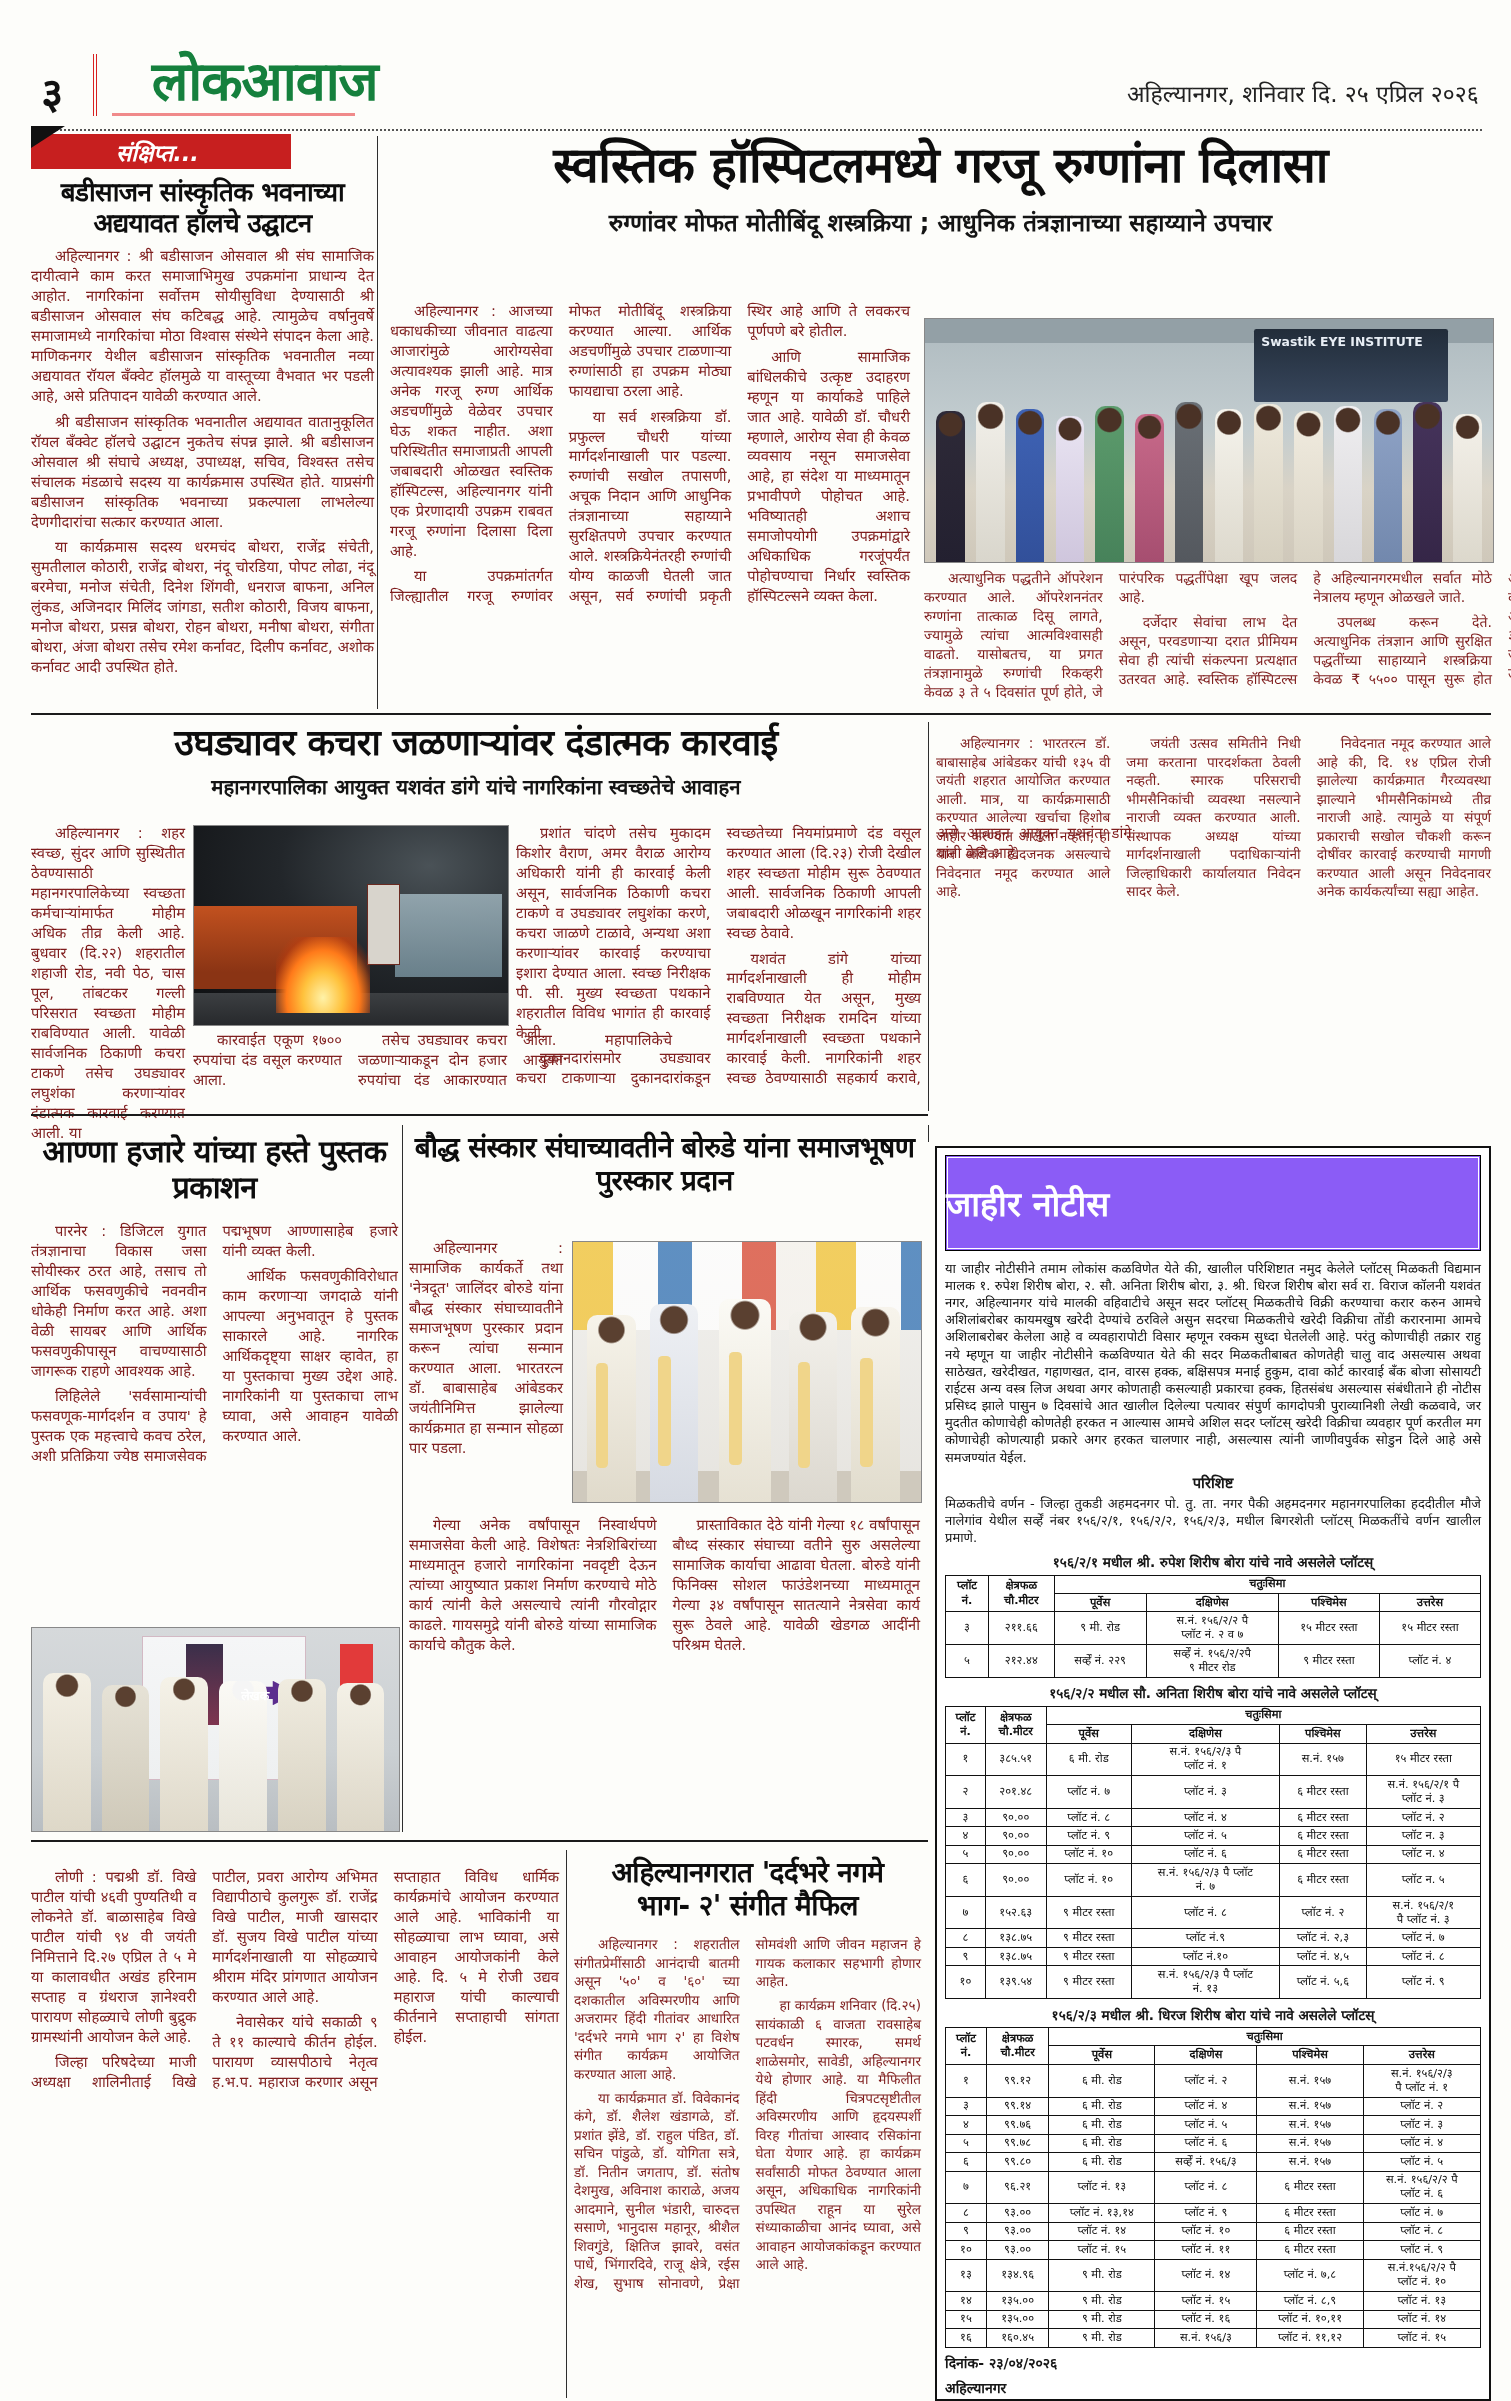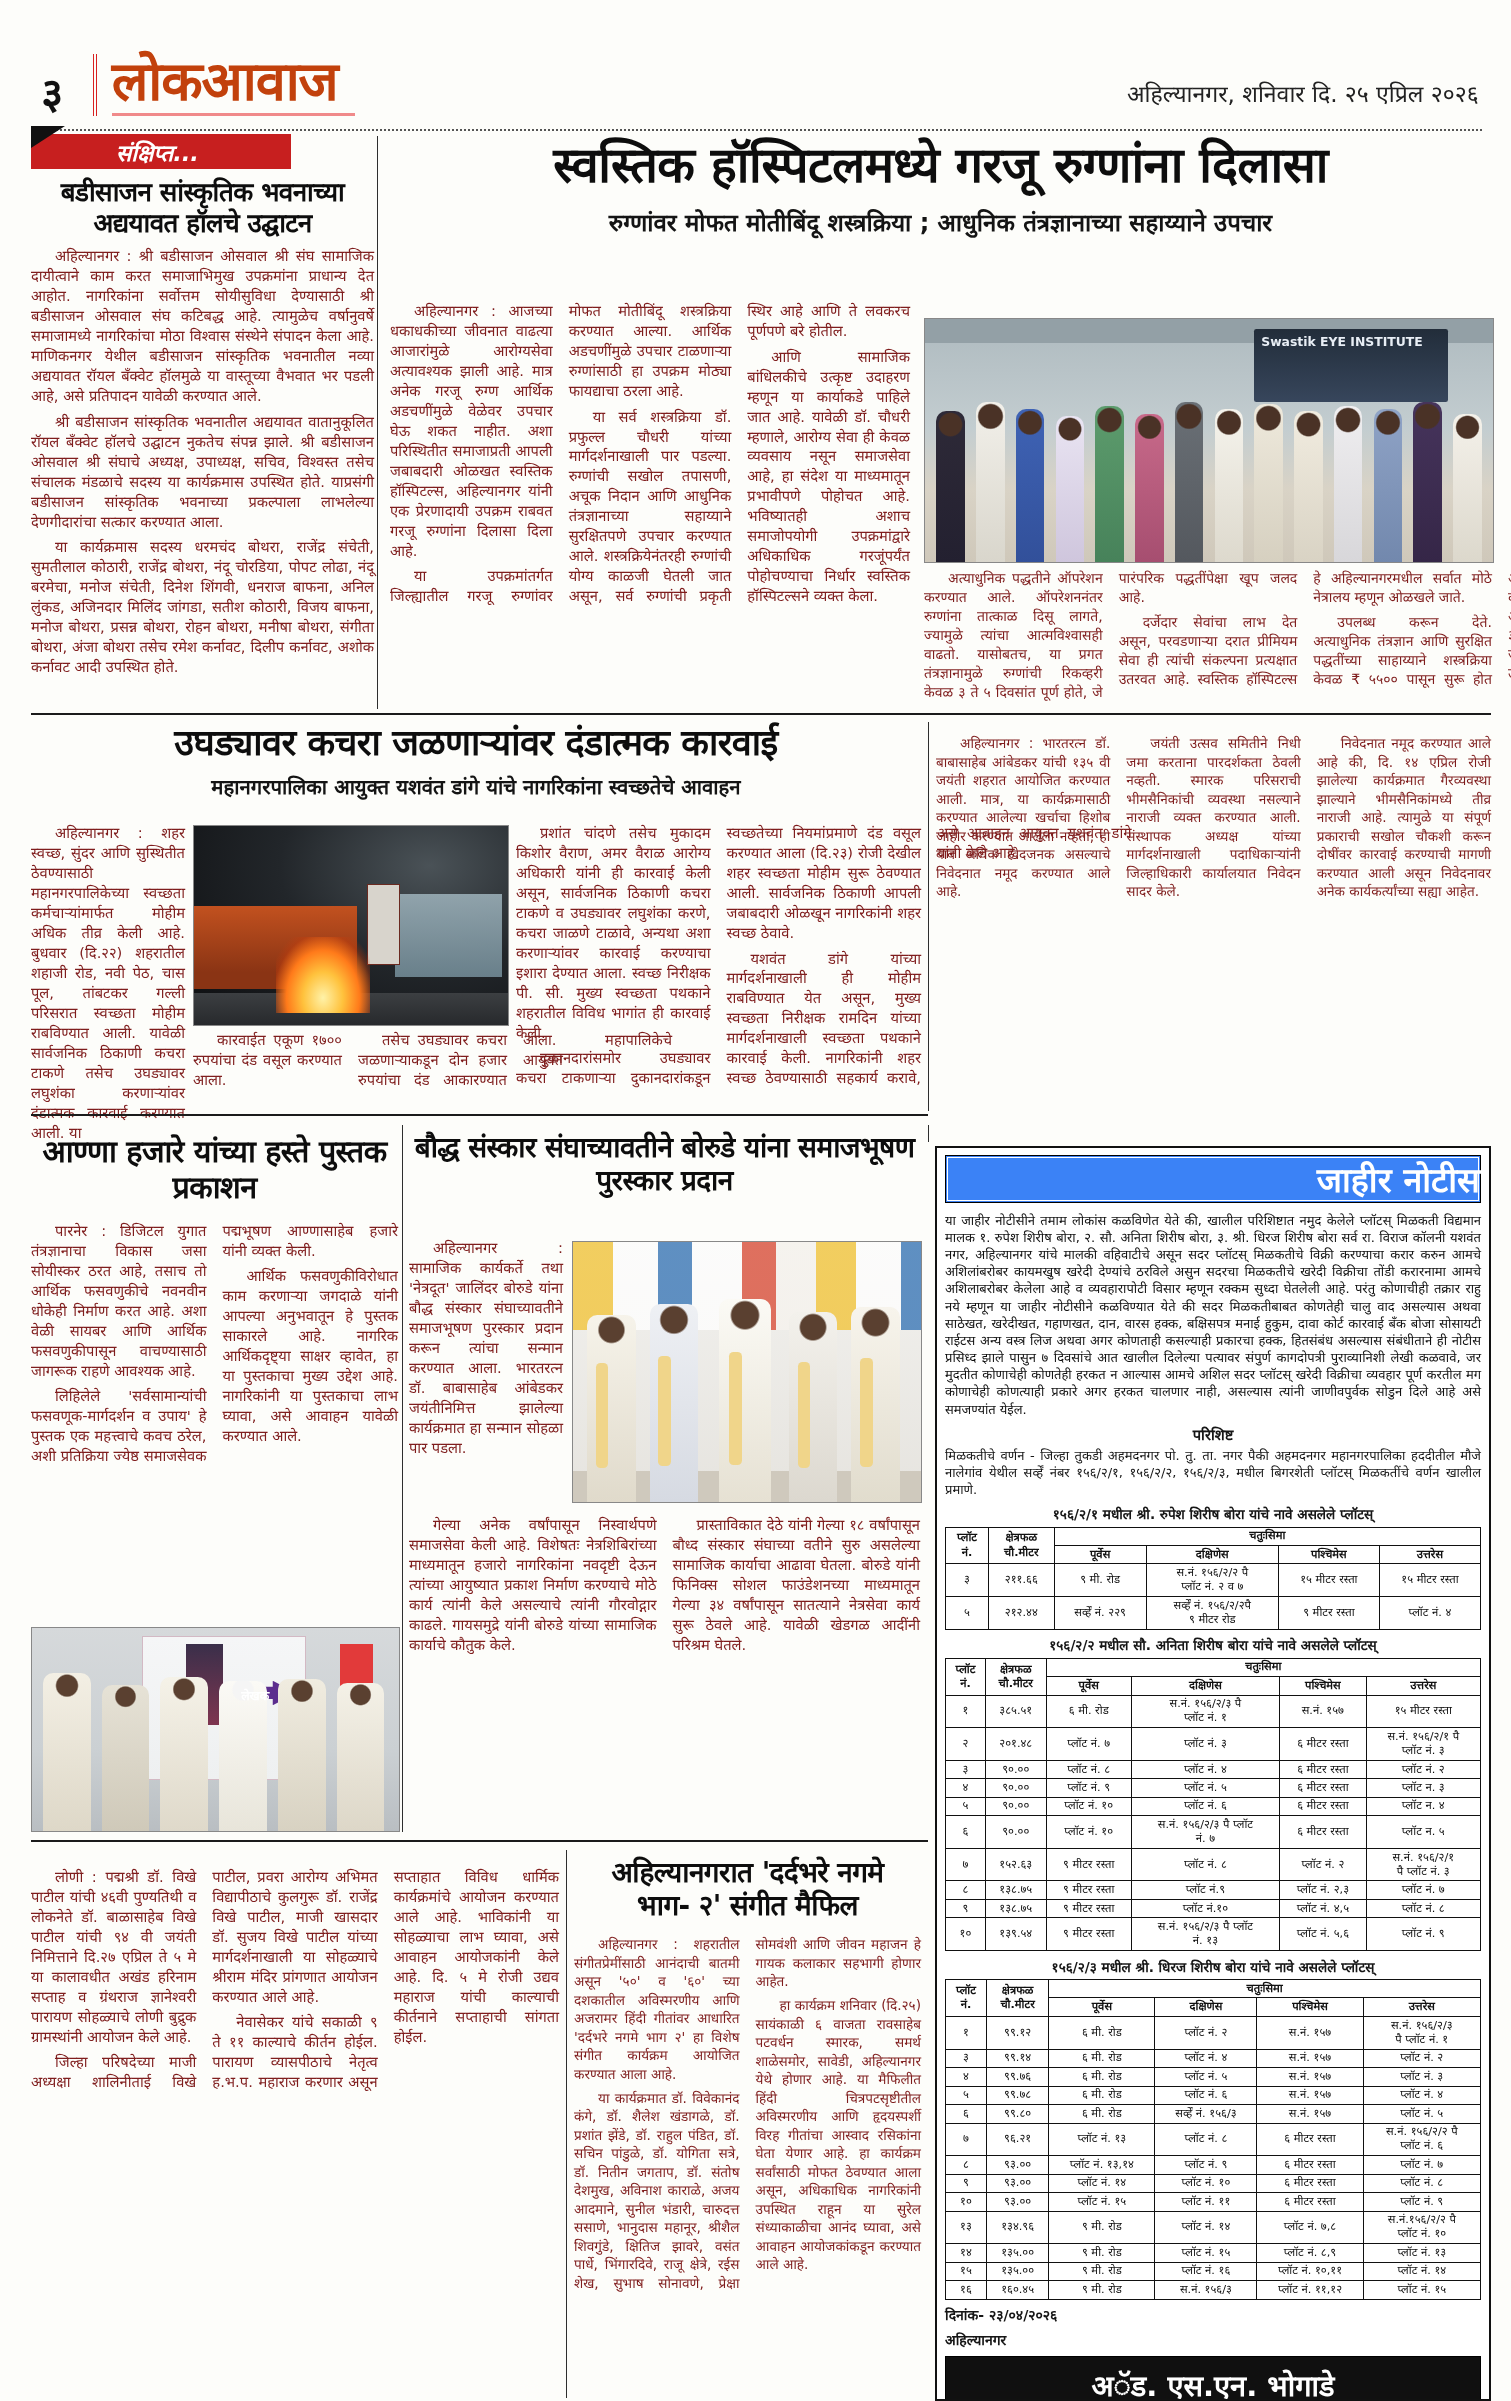--- a/index.html
+++ b/index.html
@@ -2,21 +2,21 @@
 <html style="font-size:9px"><head>
 <meta charset="utf-8">
 <style>
   html,body{margin:0;padding:0;background:#e9e7e2;}
   .page{position:relative;width:1512px;height:2401px;background:#fdfdfa;color:#161616;
         font-family:"DejaVu Sans",sans-serif;overflow:hidden;}
   
   .header{position:absolute;left:31px;top:52px;width:1451px;height:72px;}
   .page-num{position:absolute;left:10.2px;top:11.3px;font-size:42px;font-weight:bold;color:#111;}
   .logo-wrap{position:absolute;left:62px;top:2.3px;border-left:4px double #d92121;padding-left:14.7px;}
-  .logo{font-size:54px;font-weight:bold;color:#c2410c;letter-spacing:-1.1px;line-height:1.05;}
+  .logo{font-size:54px;font-weight:bold;color:#15803d;letter-spacing:-1.1px;line-height:1.05;margin-left:40px;}
   .logo-underline{width:243px;height:2.3px;background:#f08a8a;margin-top:2.3px;}
   .dateline{position:absolute;right:3.4px;bottom:14.7px;font-size:23px;color:#222;}
   .header-rule{position:absolute;left:31px;top:129px;width:1451px;border-top:2.3px dotted #555;}
   
   .article{position:absolute;}
   .art-head{font-weight:bold;color:#0d0d0d;text-align:center;line-height:1.18;letter-spacing:-0.6px;}
   .art-sub{font-weight:bold;color:#141414;text-align:center;}
   .body-text{font-size:14.7px;line-height:1.36;text-align:justify;color:#7f1d1d;}
   .body-text p{margin:0 0 5.6px 0;text-indent:24px;}
   .cols2{column-count:2;column-gap:16px;}
@@ -26,22 +26,22 @@
   .photo{position:absolute;overflow:hidden;border:0.6px solid #888;}
   .fig{position:absolute;bottom:0;border-radius:10.2px 10.2px 0 0;}
   
   .brief-banner{position:relative;height:35px;width:260px;background:#c71f1f;margin-bottom:8px;}
   .brief-banner .corner{position:absolute;left:0;top:-8px;width:0;height:0;
      border-top:22.6px solid #111;border-right:34px solid transparent;}
   .brief-banner .tag{position:absolute;left:85px;top:3.4px;color:#fff;font-size:22.6px;font-weight:bold;font-style:italic;}
   
   .notice{position:absolute;left:935px;top:1146px;width:556px;height:1255px;border:2.3px solid #111;
           padding:6.8px 8px;box-sizing:border-box;overflow:hidden;background:#fff;}
-  .notice-title{background:#3b82f6;color:#fff;text-align:right;font-size:34px;font-weight:bold;
-                padding:0 0;border:1.1px solid #000;outline:1.1px solid #fff;outline-offset:-3.4px;margin-bottom:9px;}
+  .notice-title{background:#8b5cf6;color:#fff;text-align:left;font-size:34px;font-weight:bold;
+                padding:24px 0;border:1.1px solid #000;outline:1.1px solid #fff;outline-offset:-3.4px;margin-bottom:9px;}
   .notice-body{font-size:13px;line-height:1.32;text-align:justify;color:#111;}
   .appendix-title{text-align:center;font-weight:bold;font-size:14.7px;margin:6.8px 0 3.4px;}
   .appendix-desc{font-size:13px;line-height:1.3;text-align:justify;}
   .tbl-caption{text-align:center;font-size:13.6px;font-weight:bold;margin:5.6px 0 3.4px;}
   table.plots{width:100%;border-collapse:collapse;margin-bottom:2.3px;}
   table.plots th,table.plots td{border:1.1px solid #111;font-size:11.3px;line-height:1.25;
       padding:1.7px 3.4px;text-align:center;vertical-align:middle;white-space:pre-line;color:#111;}
   table.plots th{font-weight:bold;}
   .notice-date{font-size:14px;font-weight:bold;margin-top:5.6px;}
   .ad-box{margin-top:6.8px;background:#101010;border:1.7px solid #000;color:#fff;text-align:center;

